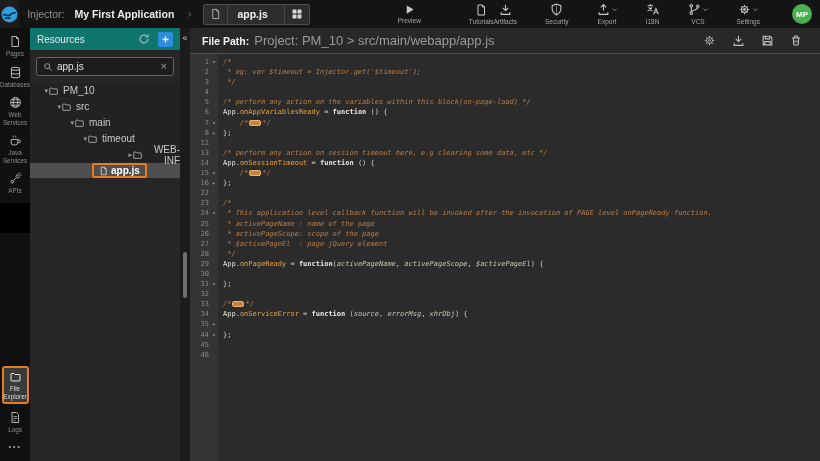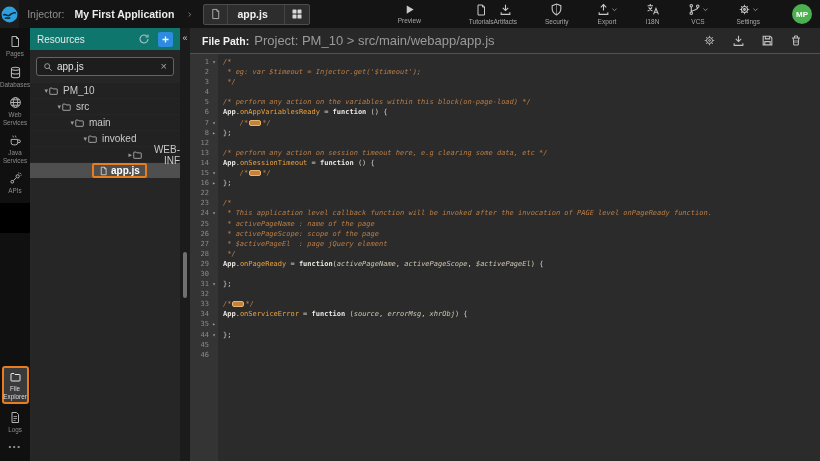--- a/index.html
+++ b/index.html
@@ -89,21 +89,21 @@
   .ed-body { flex:1; display:flex; font-family:"DejaVu Sans Mono", monospace; font-size:7px; line-height:10.1px; }
   .gutter { width:28px; background:#343434; flex:none; padding-top:3px; }
   .gr { display:flex; justify-content:flex-end; align-items:center; height:10.1px; color:#8a8a8a; }
   .ln { padding-right:1px; }
   .fa { width:8px; text-align:center; color:#9a9a9a; font-size:6px; }
   .code { flex:1; padding:3px 0 0 5px; overflow:hidden; }
   .cr { height:10.1px; white-space:pre; }
   .cm { color:#bd7e45; font-style:italic; }
   .nm { color:#eda33f; }
   .kw { color:#e9e7e3; font-weight:bold; }
-  .ap { color:#e9e7e3; font-weight:bold; }
+  .ap { color:#e9e7e3; font-weight:normal; }
   .pl { color:#d6d2c4; }
   .pr { color:#cbc7b2; font-style:italic; }
   .fd { display:inline-block; width:12px; height:6px; background:#c4833d; border:1px solid #edb36b;
     border-radius:2px; margin:0 1px; vertical-align:-1px; }
 </style>
 </head>
 <body>
 
 <div class="app">
 
@@ -323,21 +323,21 @@
         <svg width="11" height="10" viewBox="0 0 24 24" fill="none" stroke="currentColor" stroke-width="2">
             <path d="M3 6a1 1 0 0 1 1-1h5l2 2h9a1 1 0 0 1 1 1v11a1 1 0 0 1-1 1H4a1 1 0 0 1-1-1z"></path>
           </svg>
         <span>main</span>
       </div>
       <div class="tree-row lv3">
         <span class="tw-arrow">▾</span>
         <svg width="11" height="10" viewBox="0 0 24 24" fill="none" stroke="currentColor" stroke-width="2">
             <path d="M3 6a1 1 0 0 1 1-1h5l2 2h9a1 1 0 0 1 1 1v11a1 1 0 0 1-1 1H4a1 1 0 0 1-1-1z"></path>
           </svg>
-        <span>invoked</span>
+        <span>timeout</span>
       </div>
       <div class="tree-row lv4">
         <span class="tw-arrow">▸</span>
         <svg width="11" height="10" viewBox="0 0 24 24" fill="none" stroke="currentColor" stroke-width="2">
             <path d="M3 6a1 1 0 0 1 1-1h5l2 2h9a1 1 0 0 1 1 1v11a1 1 0 0 1-1 1H4a1 1 0 0 1-1-1z"></path>
           </svg>
         <span>WEB-INF</span>
       </div>
       <div class="tree-row selected lvf">
         <span class="file-box">

